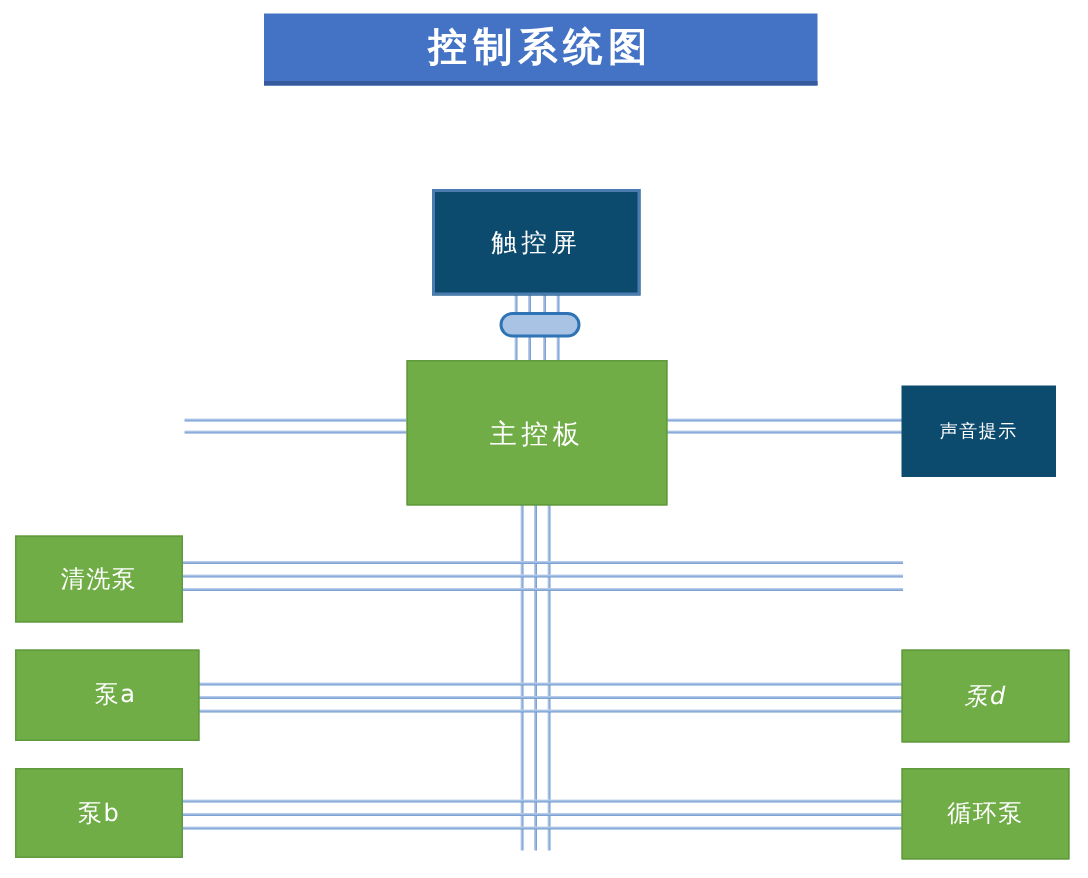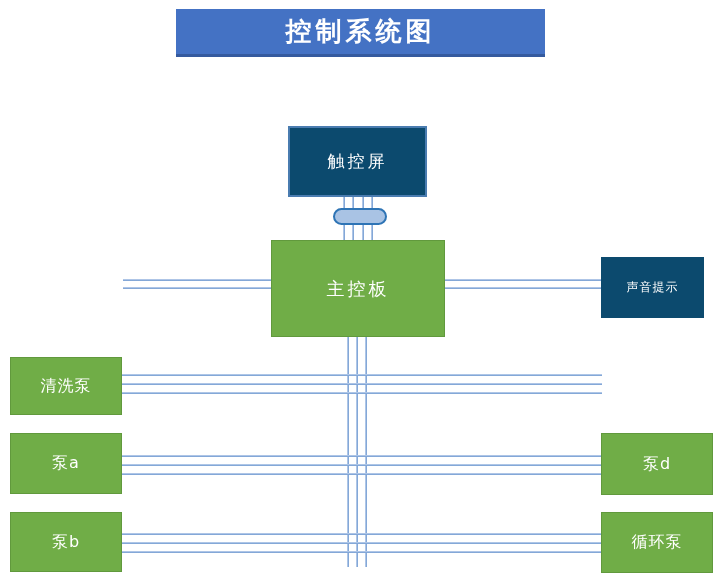--- a/index.html
+++ b/index.html
@@ -85,19 +85,19 @@
 
   <div class="hline" style="left:121px;top:455px;width:481px;"></div>
   <div class="hline" style="left:121px;top:464px;width:481px;"></div>
   <div class="hline" style="left:121px;top:473px;width:481px;"></div>
 
   <div class="hline" style="left:121px;top:533px;width:481px;"></div>
   <div class="hline" style="left:121px;top:542px;width:481px;"></div>
   <div class="hline" style="left:121px;top:551px;width:481px;"></div>
 
   <div class="node pump pL" style="top:357px;height:56px;">清洗泵</div>
-  <div class="node pump pL" style="top:433px;height:59px;">泵a</div>
+  <div class="node pump pL" style="top:433px;height:59px;padding-left:11px;">泵a</div>
   <div class="node pump pL" style="top:512px;height:58px;">泵b</div>
 
-  <div class="node pump pR" style="top:433px;height:60px;">泵d</div>
+  <div class="node pump pR" style="top:433px;height:60px;font-style:italic;">泵d</div>
   <div class="node pump pR" style="top:512px;height:59px;">循环泵</div>
 
 </div>
 
 </body></html>

